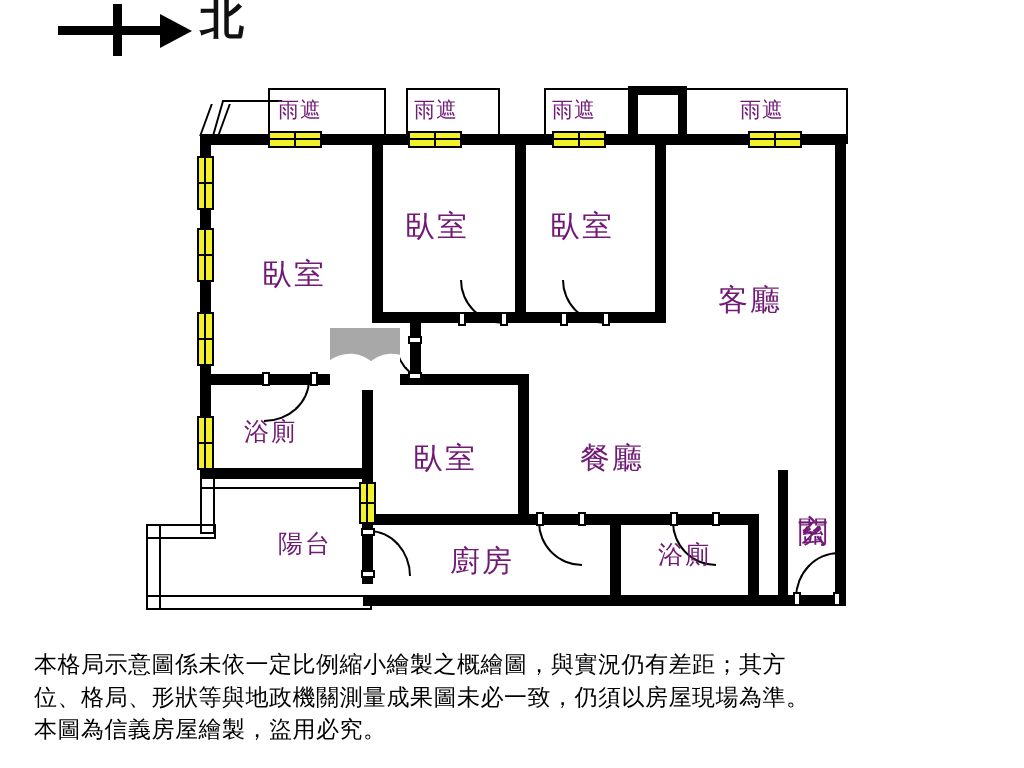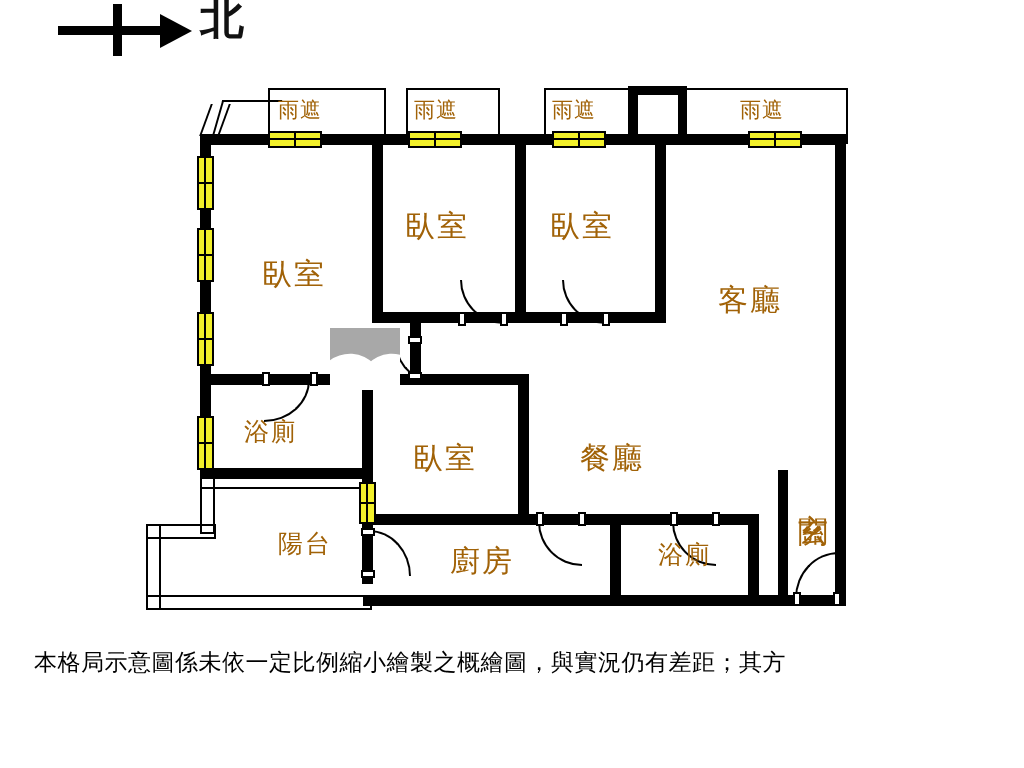--- a/index.html
+++ b/index.html
@@ -31,41 +31,41 @@
       linear-gradient(to right,transparent 0 calc(50% - 1px),#000 calc(50% - 1px) calc(50% + 1px),transparent calc(50% + 1px)),
       #f2f02a;}
 
   
   .door{position:absolute;}
   .door .arc{position:absolute;border:2px solid #000;background:transparent;}
   .jamb{position:absolute;background:#fff;border:2px solid #000;box-sizing:border-box;}
 
   
   .rlabel{position:absolute;font-family:Liberation Sans, sans-serif;
-          color:#a16207;white-space:nowrap;letter-spacing:2px;}
+          color:#701a75;white-space:nowrap;letter-spacing:2px;}
   .rlabel.big{font-size:30px;}
   .rlabel.mid{font-size:25px;}
   .rlabel.can{font-size:21px;letter-spacing:1px;}
   .rlabel.vert{writing-mode:vertical-rl;letter-spacing:4px;font-size:30px;}
 
   
   #wm{position:absolute;left:330px;top:328px;width:370px;height:100px;pointer-events:none;}
   #wm .mark{position:absolute;left:0;top:0;width:70px;height:62px;background:#a8a8a8;overflow:hidden;}
   #wm .mark:before{content:"";position:absolute;left:-14px;top:26px;width:66px;height:62px;
       border-radius:50%;background:#fff;transform:rotate(-18deg);}
   #wm .mark:after{content:"";position:absolute;left:30px;top:26px;width:66px;height:62px;
       border-radius:50%;background:#fff;transform:rotate(18deg);}
   #wm .wtxt{position:absolute;left:78px;top:-2px;font-size:58px;font-weight:700;
       color:#bdbdbd;font-family:"DejaVu Serif","Liberation Serif",serif;letter-spacing:3px;line-height:1;}
   #wm .wsub{position:absolute;left:0;top:74px;font-size:11.5px;color:#b9b9b9;
       letter-spacing:2.5px;white-space:nowrap;}
 
   
   #disc{position:absolute;left:34px;top:648px;width:958px;
-      font-family:Liberation Mono, monospace;font-size:23px;line-height:1.42;
+      font-family:Liberation Sans, sans-serif;font-size:23px;line-height:1.42;
       color:#000;letter-spacing:.5px;}
   #disc p{margin:0;}
 </style>
 </head>
 <body>
 
 <div id="compass">
   <div class="bar-h"></div>
   <div class="bar-v"></div>
   <div class="head"></div>
@@ -205,13 +205,15 @@
   <div class="rlabel vert" style="left:792px;top:490px;">玄關</div>
 
   <div id="wm">
     <div class="mark"></div>
   </div>
 
 </div>
 
 <div id="disc">
   <p>本格局示意圖係未依一定比例縮小繪製之概繪圖，與實況仍有差距；其方</p>
+  <p>位、格局、形狀等與地政機關測量成果圖未必一致，仍須以房屋現場為準。</p>
+  <p>本圖為信義房屋繪製，盜用必究。</p>
 </div>
 
 </body></html>

